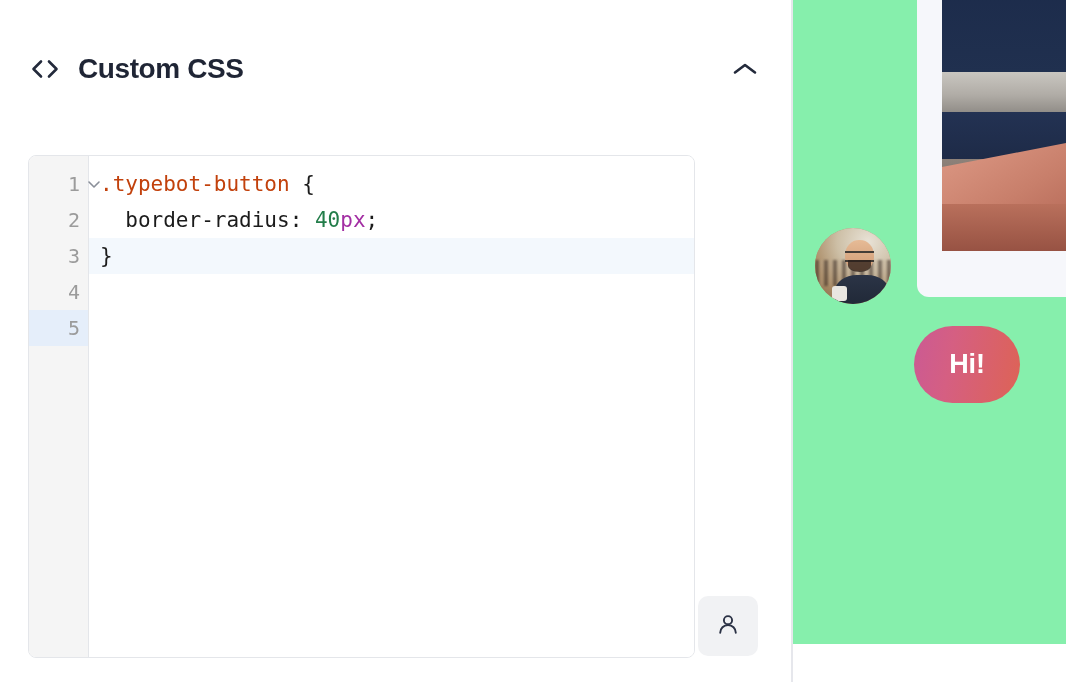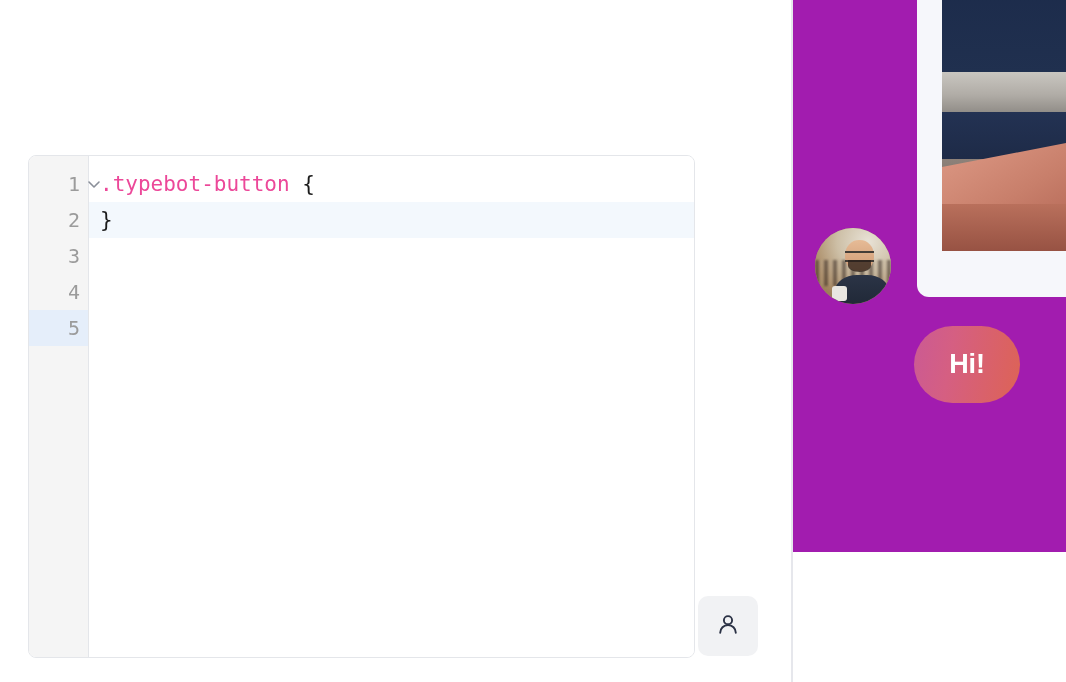--- a/index.html
+++ b/index.html
@@ -129,21 +129,21 @@
     white-space: pre;
     font-family: "DejaVu Sans Mono", monospace;
     font-size: 21px;
     color: #1b1b1b;
     padding-left: 11px;
     box-sizing: border-box;
   }
   .code-line.active {
     background: #f3f8fd;
   }
-  .tok-selector { color: #ec4899; }
+  .tok-selector { color: #c2410c; }
   .tok-punct    { color: #1b1b1b; }
   .tok-prop     { color: #1b1b1b; }
   .tok-number   { color: #237d4a; }
   .tok-unit     { color: #a32ea3; }
   .tok-keyword  { color: #2727d6; }
   .tok-func     { color: #7b2fa8; }
 
   
   #variables-button {
     position: absolute;
@@ -171,22 +171,22 @@
     height: 682px;
     background: #e6e7ec;
   }
 
   
   #preview-panel {
     position: absolute;
     left: 793px;
     top: 0;
     width: 273px;
-    height: 552px;
-    background: #a21caf;
+    height: 644px;
+    background: #86efac;
     overflow: hidden;
   }
 
   #media-bubble {
     position: absolute;
     left: 124px;
     top: -46px;
     width: 190px;
     height: 343px;
     background: #f6f7fb;
@@ -330,35 +330,50 @@
     font-size: 27px;
     font-weight: 700;
     letter-spacing: -0.2px;
   }
 </style>
 </head>
 <body>
 
 <div id="left-panel">
 
+  <div id="panel-header">
+    <span id="code-icon">
+      <svg width="30" height="22" viewBox="0 0 30 22" fill="none" aria-hidden="true">
+        <path d="M11 3.5 L3.5 11 L11 18.5" stroke="#232a3b" stroke-width="2.6" stroke-linecap="round" stroke-linejoin="round"></path>
+        <path d="M19 3.5 L26.5 11 L19 18.5" stroke="#232a3b" stroke-width="2.6" stroke-linecap="round" stroke-linejoin="round"></path>
+      </svg>
+    </span>
+    <span id="panel-title">Custom CSS</span>
+    <span id="collapse-chevron">
+      <svg width="26" height="16" viewBox="0 0 26 16" fill="none" aria-hidden="true">
+        <path d="M3 11.5 L13 4 L23 11.5" stroke="#232a3b" stroke-width="2.6" stroke-linecap="round" stroke-linejoin="round"></path>
+      </svg>
+    </span>
+  </div>
 
   <div id="editor-wrap">
     <div id="gutter">
         <div class="gutter-line">1<span class="fold-chevron">
             <svg width="14" height="9" viewBox="0 0 14 9" fill="none">
               <path d="M2 2 L7 7 L12 2" stroke="#8a8f99" stroke-width="1.6" stroke-linecap="round" stroke-linejoin="round"></path>
             </svg>
           </span></div>
         <div class="gutter-line">2</div>
         <div class="gutter-line">3</div>
         <div class="gutter-line">4</div>
         <div class="gutter-line active">5</div>
       </div>
     <div id="code-area">
         <div class="code-line"><span class="tok-selector">.typebot-button</span><span class="tok-punct"> </span><span class="tok-punct">{</span></div>
+        <div class="code-line"><span class="tok-prop">  border-radius: </span><span class="tok-number">40</span><span class="tok-unit">px</span><span class="tok-punct">;</span></div>
         <div class="code-line active"><span class="tok-punct">}</span></div>
       </div>
   </div>
 
   <button id="variables-button">
     <span>
       <svg width="26" height="26" viewBox="0 0 26 26" fill="none" aria-hidden="true">
         <circle cx="13" cy="8.2" r="4.1" stroke="#2b3245" stroke-width="1.9"></circle>
         <path d="M5.2 20.8 a7.8 7.8 0 0 1 15.6 0" stroke="#2b3245" stroke-width="1.9" stroke-linecap="round"></path>
       </svg>

